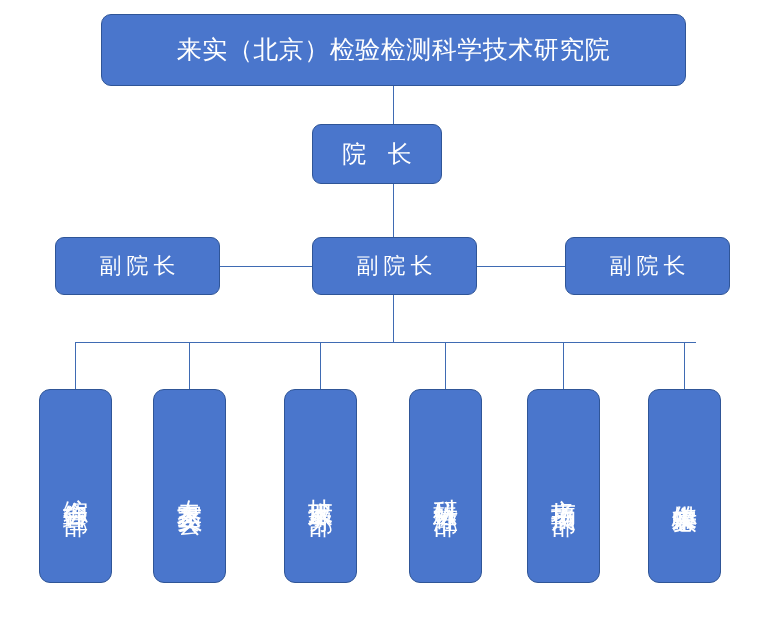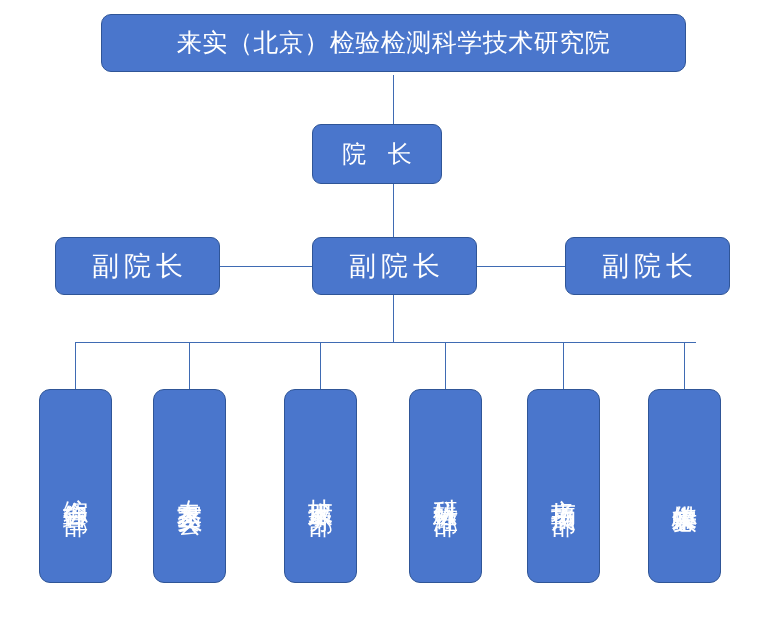--- a/index.html
+++ b/index.html
@@ -31,41 +31,41 @@
     justify-content: center;
     text-align: center;
     line-height: 1.12;
     z-index: 3;
   }
 
   .node-root {
     left: 101px;
     top: 14px;
     width: 585px;
-    height: 58px;
+    height: 72px;
     border-radius: 10px;
     font-size: 25px;
     letter-spacing: 0.5px;
   }
 
   .node-director {
     left: 312px;
     top: 124px;
     width: 130px;
     height: 60px;
     font-size: 24px;
     letter-spacing: 7px;
     text-indent: 7px;
   }
 
   .node-deputy {
     top: 237px;
     width: 165px;
     height: 58px;
-    font-size: 27px;
+    font-size: 22px;
     letter-spacing: 5px;
     text-indent: 5px;
   }
   .node-deputy-left   { left: 55px; }
   .node-deputy-center { left: 312px; }
   .node-deputy-right  { left: 565px; }
 
   
   .node-dept {
     top: 389px;

